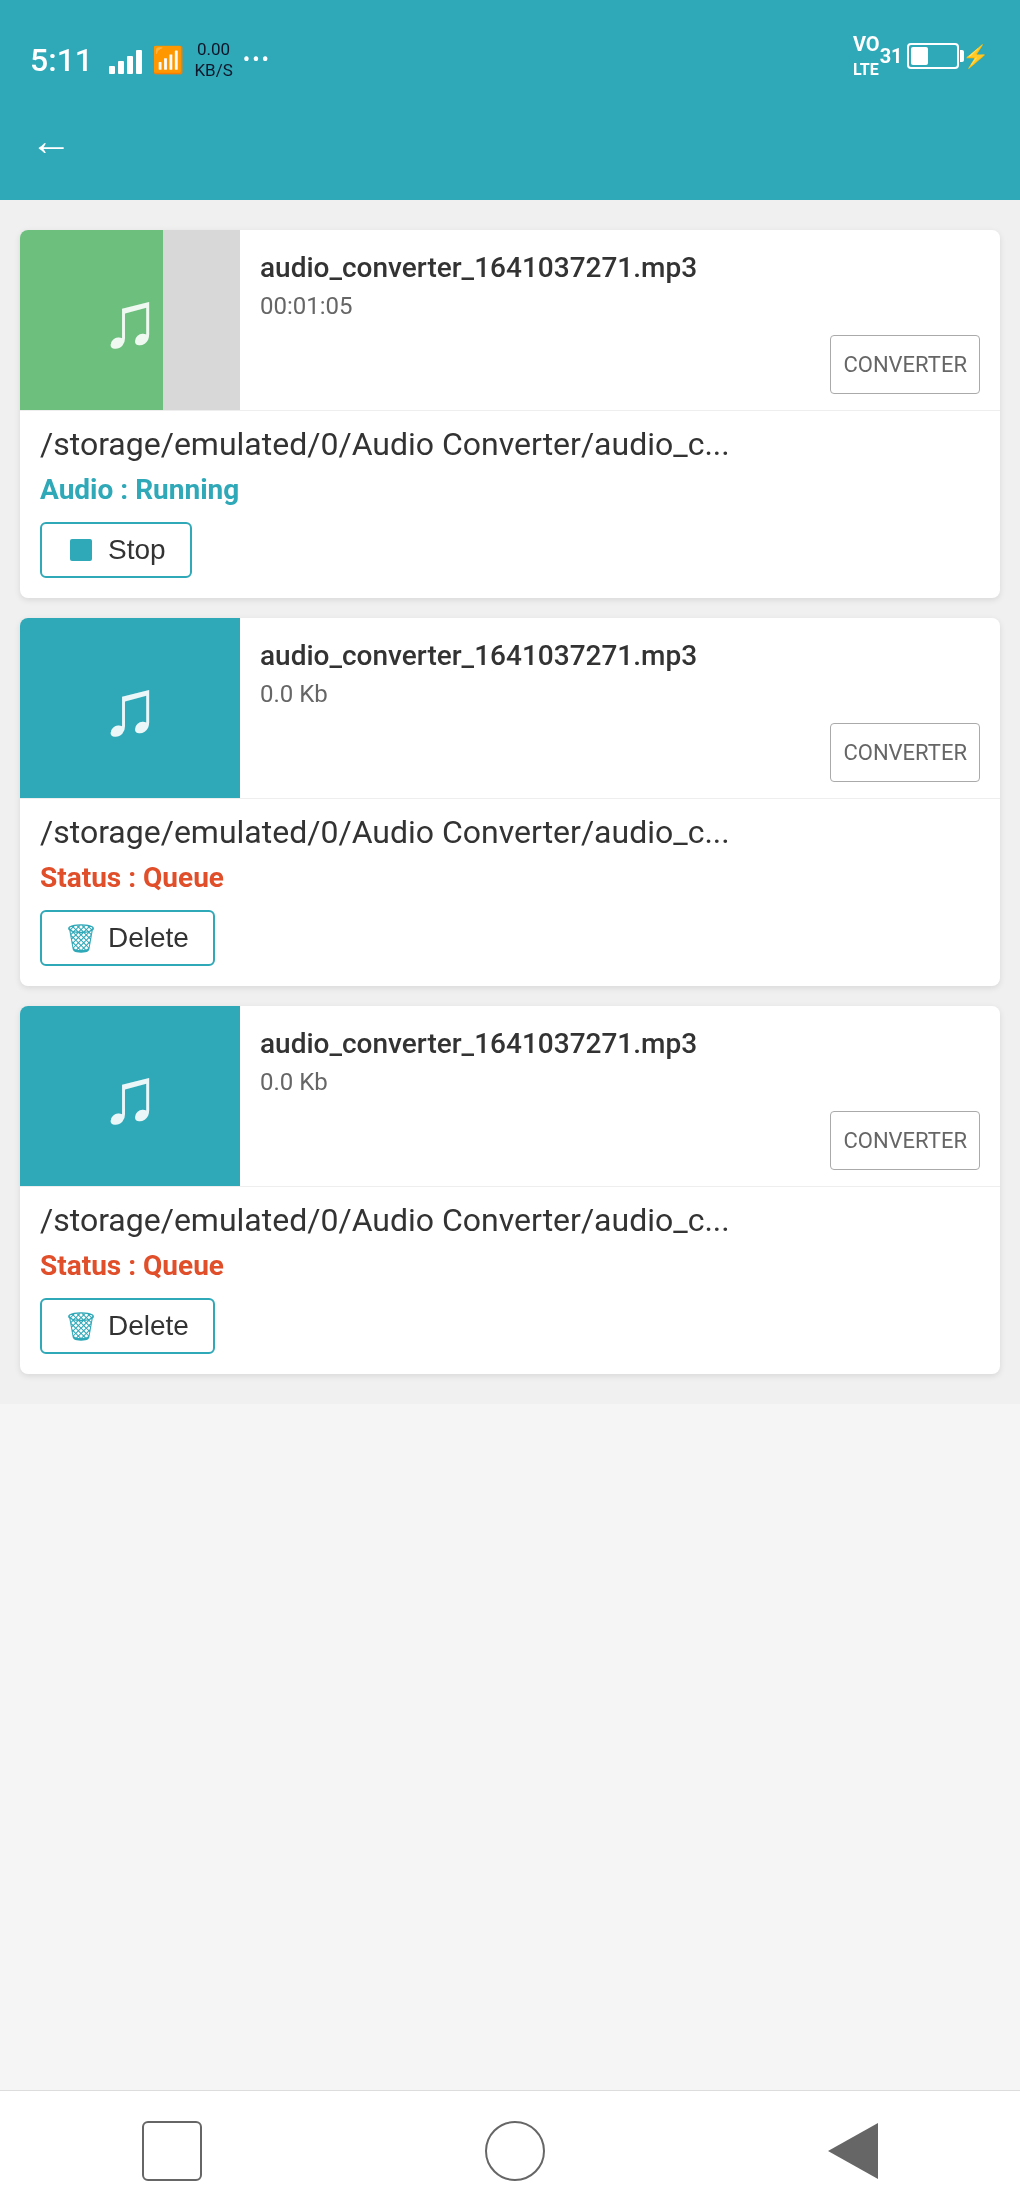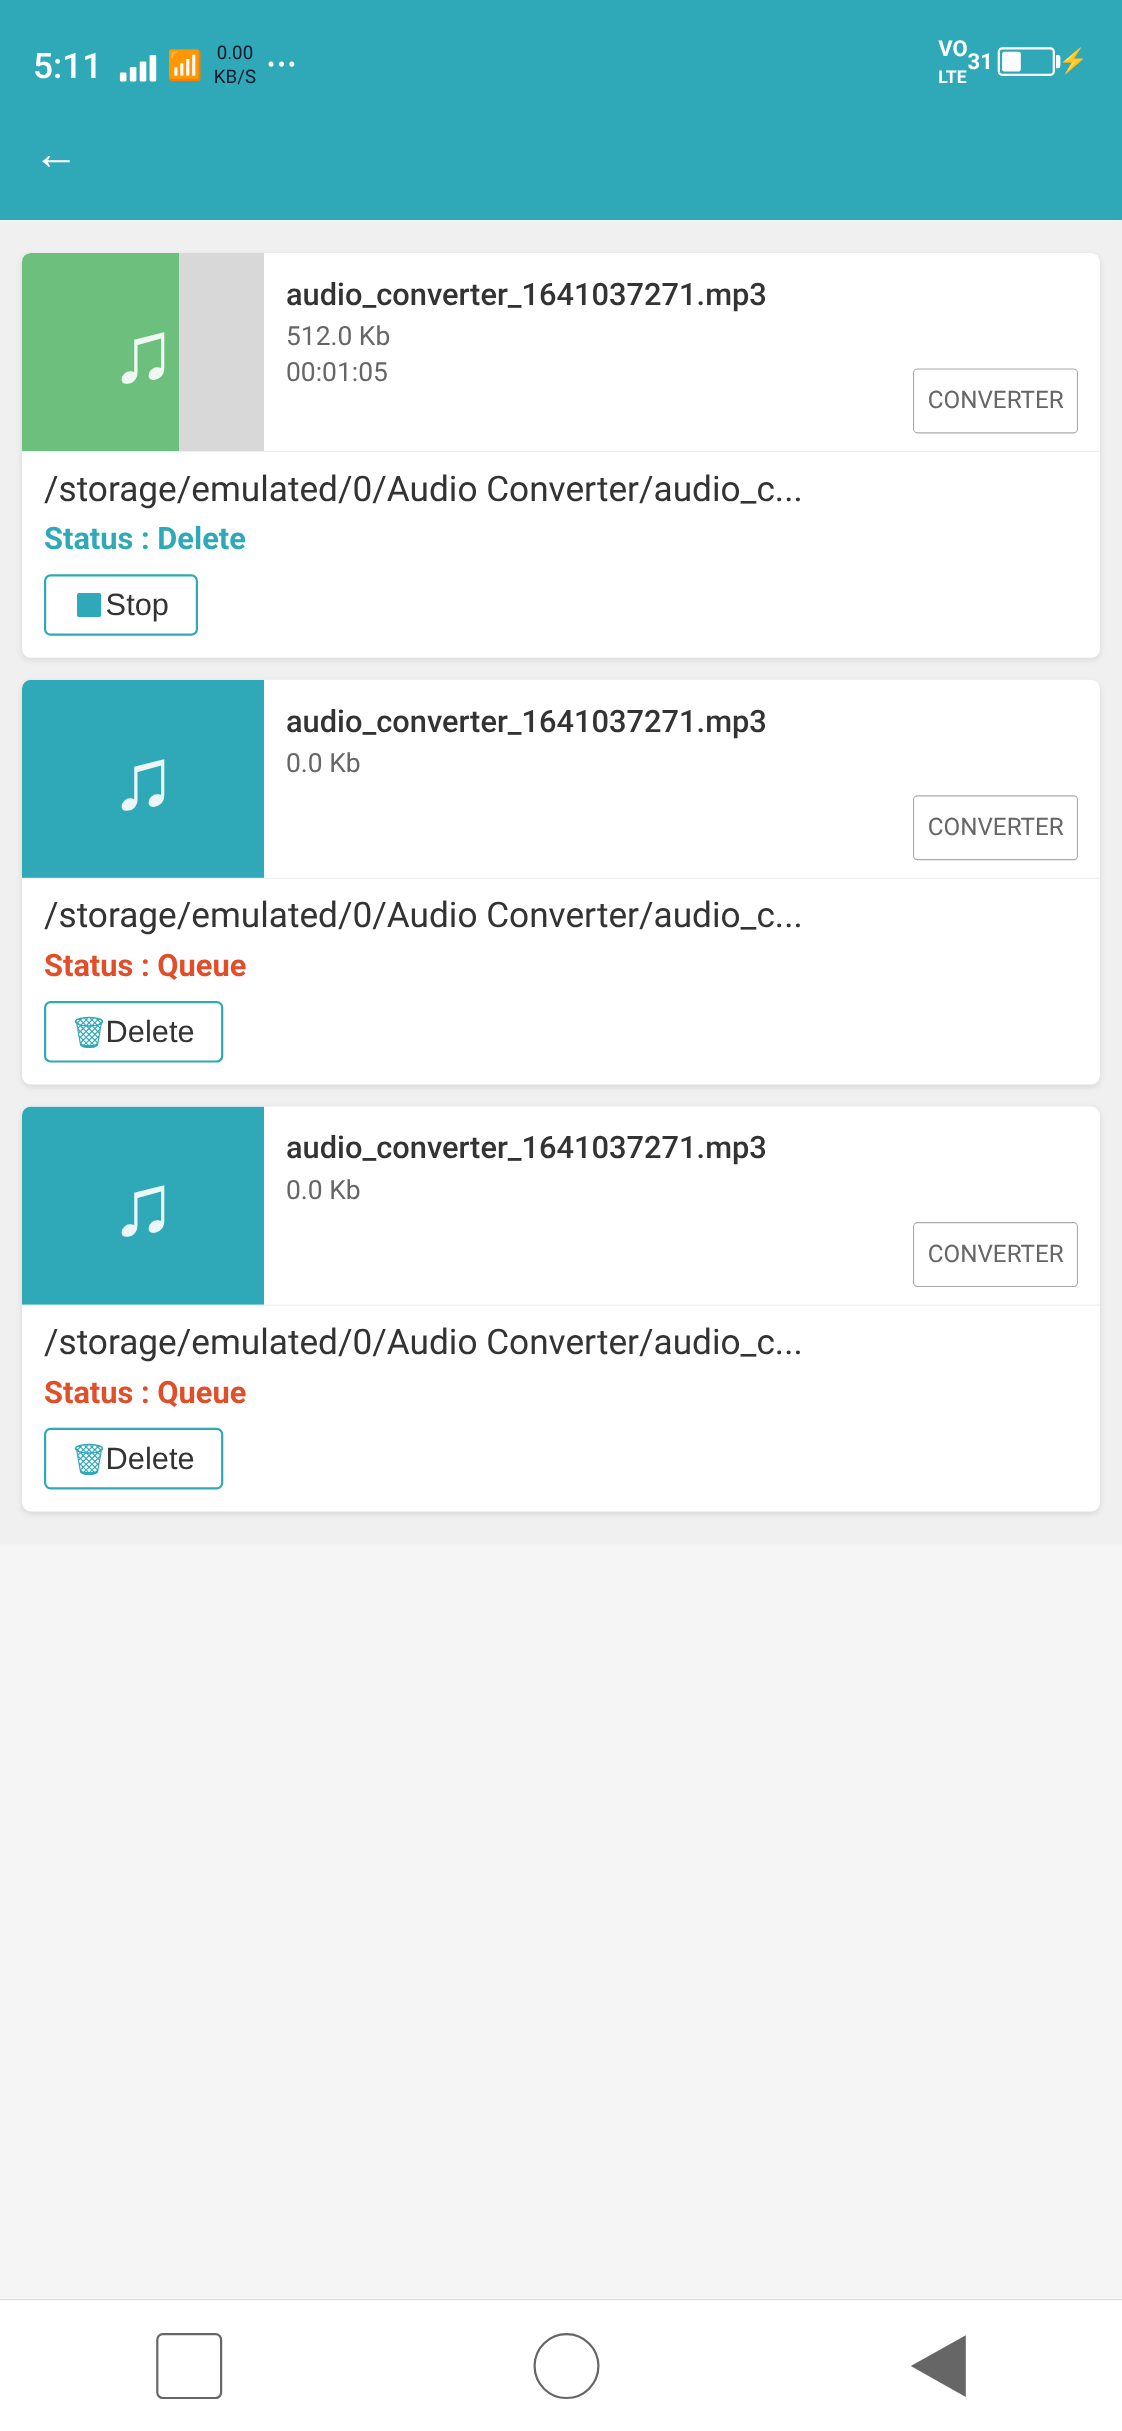--- a/index.html
+++ b/index.html
@@ -272,20 +272,21 @@
     }
 
     .status-queue {
       color: #e04e2a;
     }
 
     
     .action-btn {
       display: inline-flex;
       align-items: center;
+      gap: 12px;
       border: 2px solid #2fa8b8;
       border-radius: 6px;
       padding: 10px 24px;
       background: white;
       cursor: pointer;
       font-size: 28px;
       color: #333;
     }
 
     .btn-icon {
@@ -386,28 +387,27 @@
 
 <div class="content">
 
   <div class="queue-card">
     <div class="card-top">
       <div class="thumb thumb-running">
         <span class="music-note">♫</span>
       </div>
       <div class="card-info">
         <div class="file-name">audio_converter_1641037271.mp3</div>
-        <div class="file-size">512.0 Kb</div>
         <div class="file-duration">00:01:05</div>
         <div class="converter-badge">CONVERTER</div>
       </div>
     </div>
     <div class="card-bottom">
       <div class="file-path">/storage/emulated/0/Audio Converter/audio_c...</div>
-      <div class="status-line status-running">Status : Delete</div>
+      <div class="status-line status-running">Audio : Running</div>
       <button class="action-btn">
         <div class="btn-icon">
           <div class="stop-square"></div>
         </div>
         <span>Stop</span>
       </button>
     </div>
   </div>
 
   <div class="queue-card">

